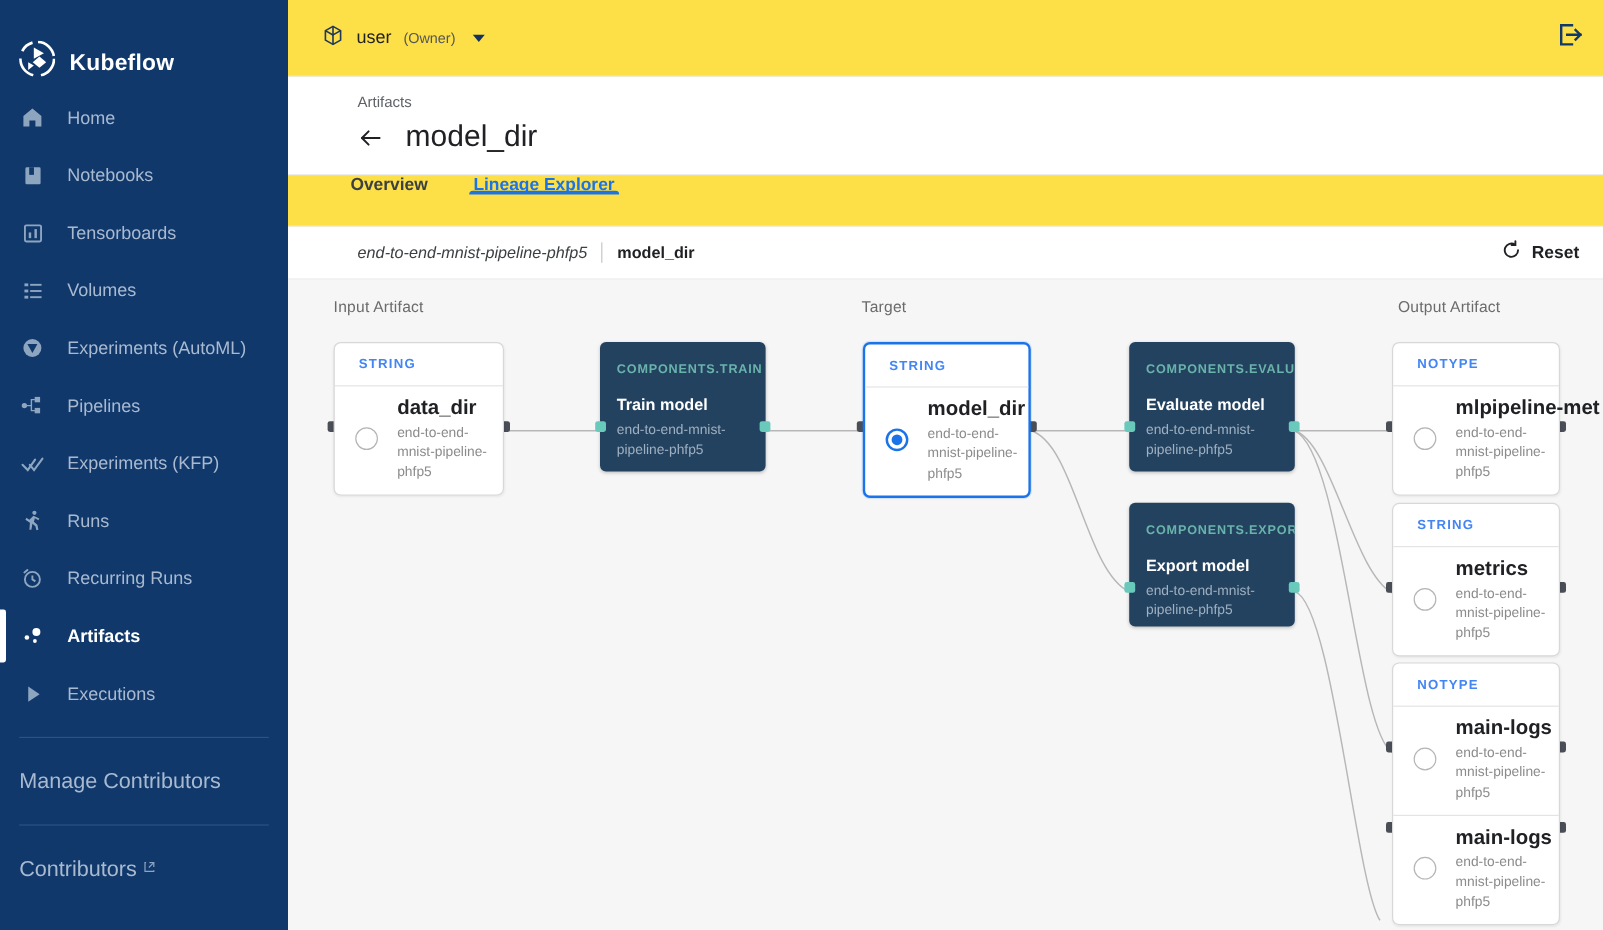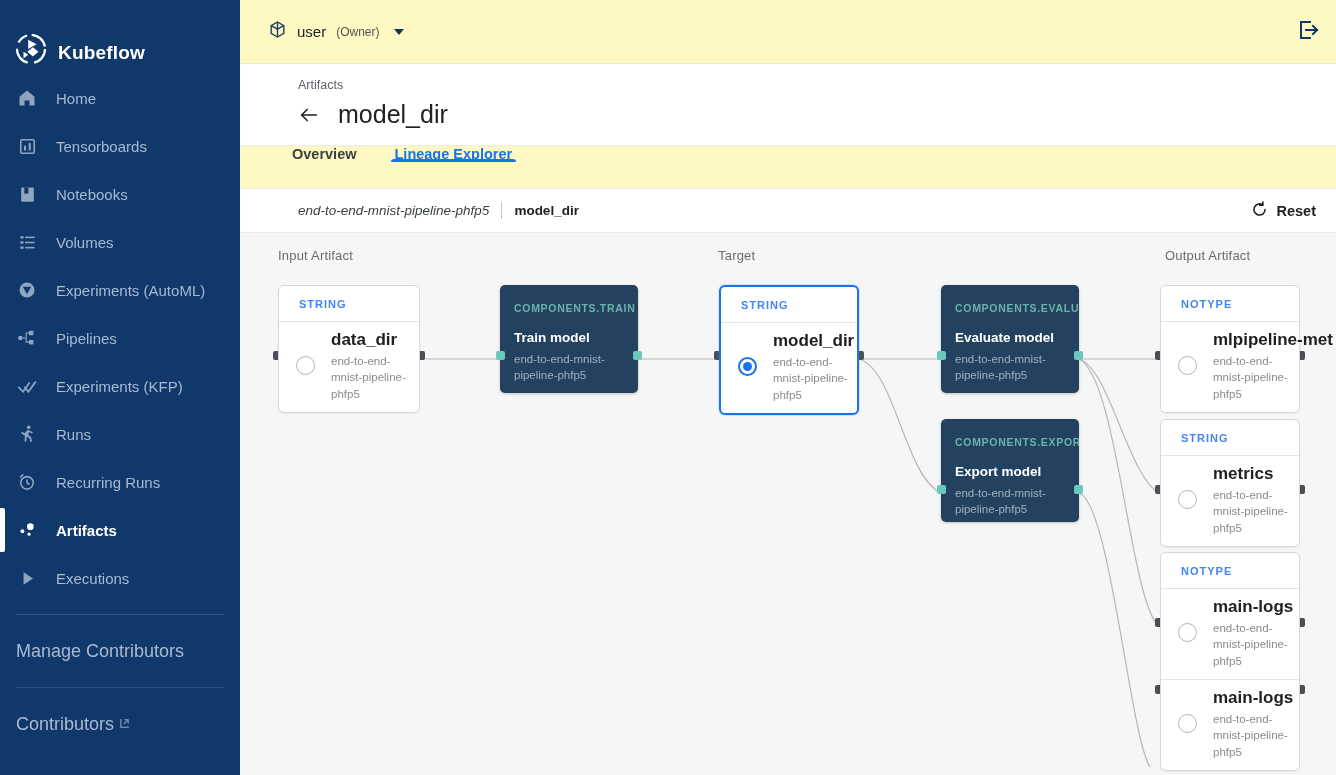--- a/index.html
+++ b/index.html
@@ -34,21 +34,21 @@
     content:""; position:absolute; left:0; top:2px; bottom:2px; width:5px; background:#fff; border-radius:0 2px 2px 0;
   }
   .nav-divider { height:1px; background:#2c5183; margin: 12px 16px; }
   .nav-plain {
     height: 48px; display:flex; align-items:center; padding-left:16px;
     color:#a9bad0; font-size:18px; cursor:pointer;
   }
   .ext-mark { font-size: 10px; margin-left: 5px; vertical-align: super; }
 
   
-  .main { flex: 1 1 auto; height: 775px; display: flex; flex-direction: column; background:#fef9c3; position:relative; }
+  .main { flex: 1 1 auto; height: 775px; display: flex; flex-direction: column; background:#fde047; position:relative; }
 
   .topbar {
     height: 64px; flex: 0 0 64px; border-bottom: 1px solid #e8e8e8;
     display: flex; align-items: center; padding: 0 16px 0 28px; justify-content: space-between;
   }
   .ns-select { display:flex; align-items:center; gap:10px; cursor:pointer; }
   .ns-name { font-size: 15px; color:#222; }
   .ns-role { font-size: 12px; color:#555; }
   .caret { width:0; height:0; border-left:5px solid transparent; border-right:5px solid transparent; border-top:6px solid #16325c; margin-left:4px;}
 
@@ -132,37 +132,37 @@
         <span class="ico">
           <svg viewBox="0 0 24 24" width="20" height="20" fill="#8ea5c0">
               <path d="M12 3 3 10.5V21h6v-6h6v6h6V10.5z"></path>
             </svg>
         </span>
         <span>Home</span>
       </div>
 
       <div class="nav-item">
         <span class="ico">
+          <svg viewBox="0 0 24 24" width="19" height="19" fill="#8ea5c0">
+              <rect x="4" y="3" width="16" height="18" rx="1.5"></rect>
+              <rect x="8" y="3" width="5" height="8" fill="#10386b"></rect>
+            </svg>
+        </span>
+        <span>Notebooks</span>
+      </div>
+
+      <div class="nav-item">
+        <span class="ico">
           <svg viewBox="0 0 24 24" width="19" height="19" fill="none" stroke="#8ea5c0" stroke-width="2">
               <rect x="3.5" y="3.5" width="17" height="17" rx="1.5"></rect>
               <rect x="7.5" y="11" width="2.6" height="6" fill="#8ea5c0" stroke="none"></rect>
               <rect x="13.5" y="7.5" width="2.6" height="9.5" fill="#8ea5c0" stroke="none"></rect>
             </svg>
         </span>
         <span>Tensorboards</span>
-      </div>
-
-      <div class="nav-item">
-        <span class="ico">
-          <svg viewBox="0 0 24 24" width="19" height="19" fill="#8ea5c0">
-              <rect x="4" y="3" width="16" height="18" rx="1.5"></rect>
-              <rect x="8" y="3" width="5" height="8" fill="#10386b"></rect>
-            </svg>
-        </span>
-        <span>Notebooks</span>
       </div>
 
       <div class="nav-item">
         <span class="ico">
           <svg viewBox="0 0 24 24" width="19" height="19" fill="#8ea5c0">
             <rect x="3" y="4" width="4" height="3"></rect>
               <rect x="9" y="4.5" width="12" height="2"></rect>
             <rect x="3" y="10.5" width="4" height="3"></rect>
               <rect x="9" y="11" width="12" height="2"></rect>
             <rect x="3" y="17" width="4" height="3"></rect>

